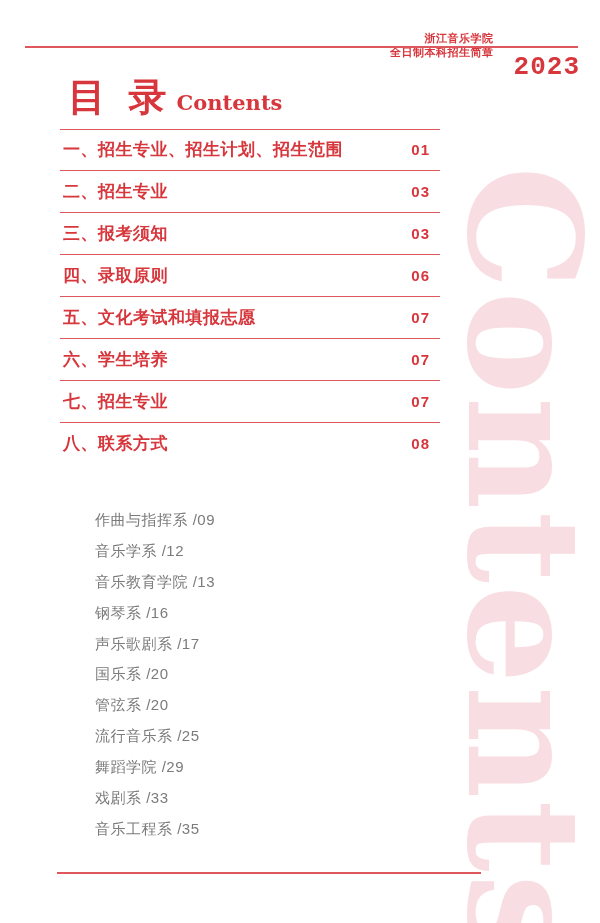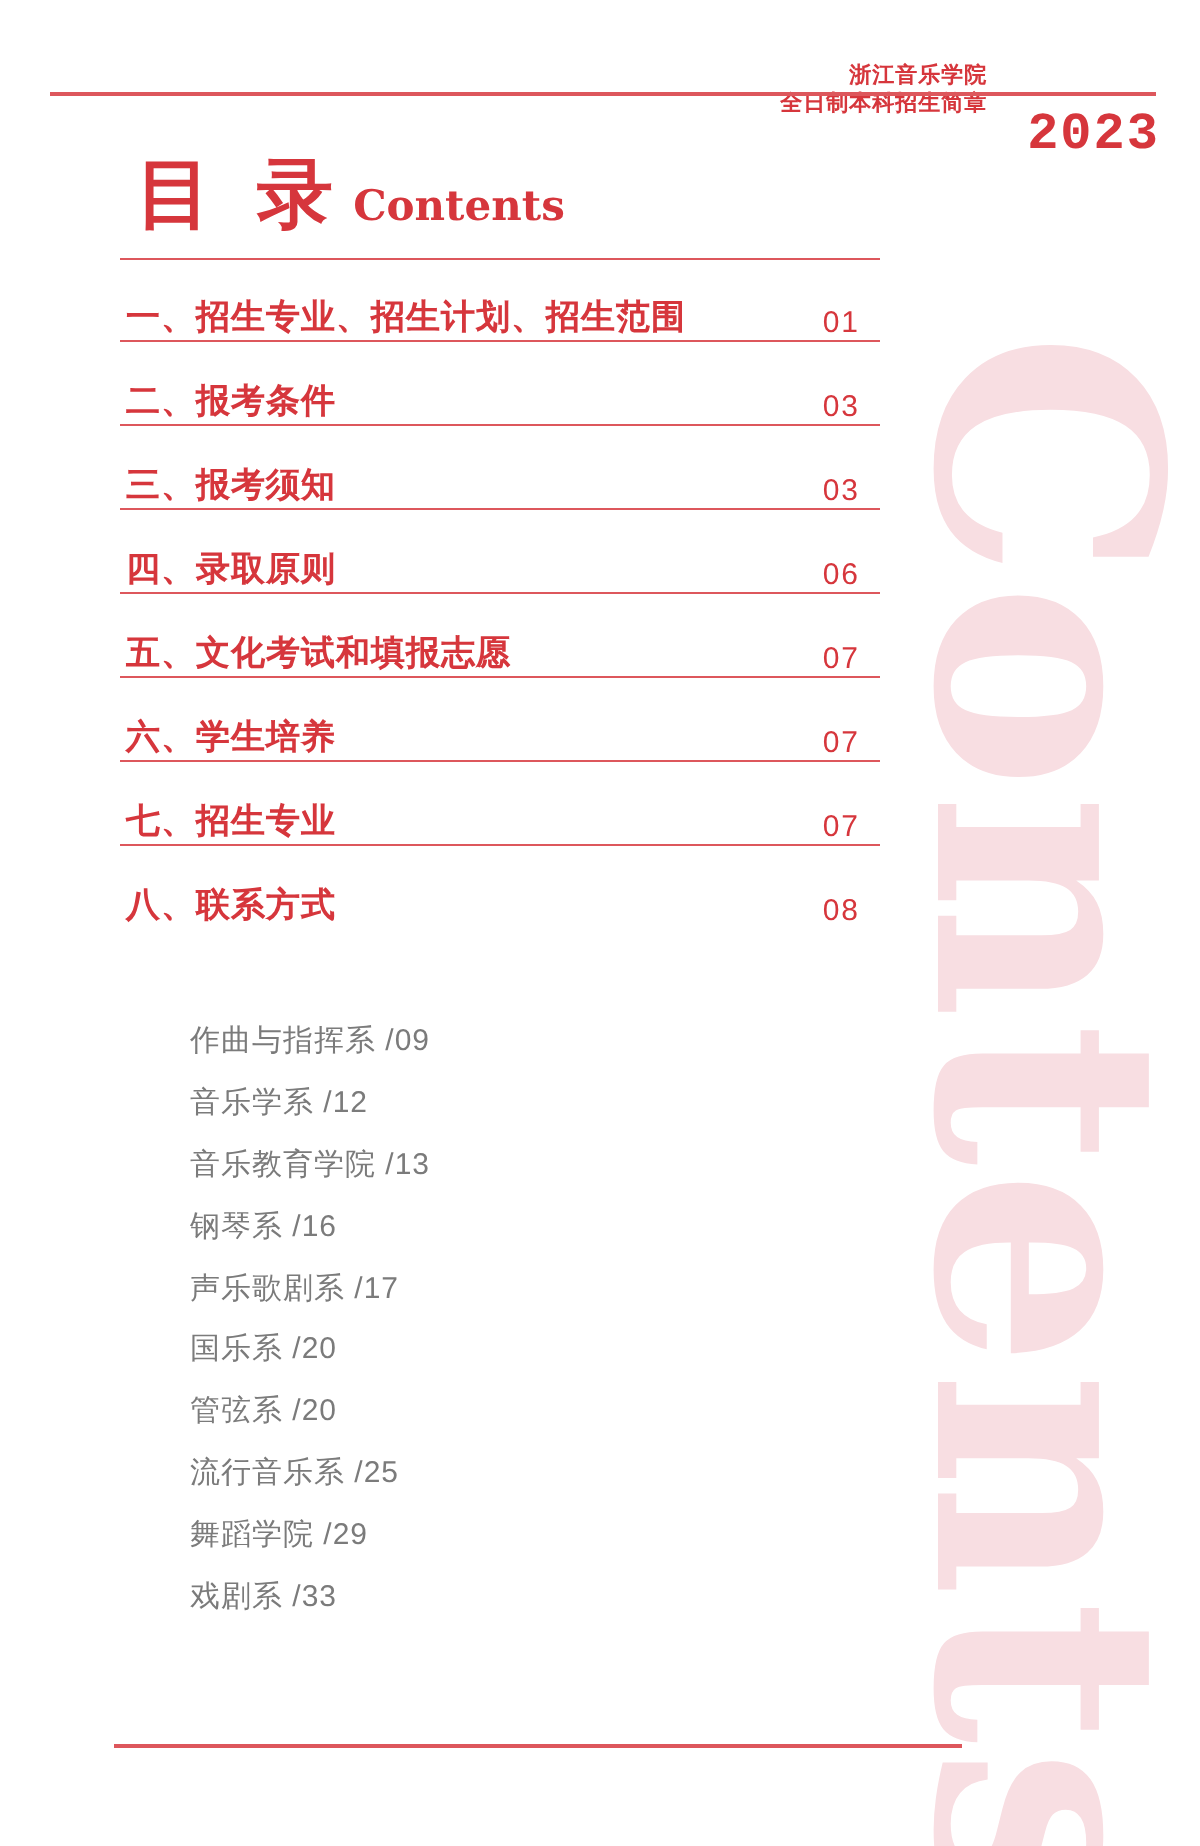--- a/index.html
+++ b/index.html
@@ -92,38 +92,39 @@
   .toc{
     position:absolute;
     top:128.5px;
     left:60px;
     width:380px;
   }
   .toc-row{
     height:41.9px;
     border-top:1.5px solid var(--line);
     display:flex;
-    align-items:flex-end;
+    align-items:center;
     justify-content:space-between;
     cursor:pointer;
     gap:43px;
   }
   .toc-label{
     color:var(--red);
     font-size:17px;
     font-weight:bold;
     letter-spacing:0.5px;
     padding-left:3px;
     white-space:nowrap;
   }
   .toc-page{
     color:var(--red);
     font-size:15px;
     letter-spacing:1px;
     padding-right:10px;
+    font-weight:bold;
   }
   
   .sublist{
     position:absolute;
     top:505px;
     left:95px;
     width:330px;
   }
   .sub-row{
     height:30.9px;
@@ -164,21 +165,21 @@
     <span class="title-zh">目 录</span>
     <span class="title-en">Contents</span>
   </div>
 
   <div class="toc">
     <div class="toc-row">
       <span class="toc-label">一、招生专业、招生计划、招生范围</span>
       <span class="toc-page">01</span>
     </div>
     <div class="toc-row">
-      <span class="toc-label">二、报考条件</span>
+      <span class="toc-label">二、招生专业</span>
       <span class="toc-page">03</span>
     </div>
     <div class="toc-row">
       <span class="toc-label">三、报考须知</span>
       <span class="toc-page">03</span>
     </div>
     <div class="toc-row">
       <span class="toc-label">四、录取原则</span>
       <span class="toc-page">06</span>
     </div>
@@ -204,17 +205,18 @@
     <div class="sub-row">作曲与指挥系 /09</div>
     <div class="sub-row">音乐学系 /12</div>
     <div class="sub-row">音乐教育学院 /13</div>
     <div class="sub-row">钢琴系 /16</div>
     <div class="sub-row">声乐歌剧系 /17</div>
     <div class="sub-row">国乐系 /20</div>
     <div class="sub-row">管弦系 /20</div>
     <div class="sub-row">流行音乐系 /25</div>
     <div class="sub-row">舞蹈学院 /29</div>
     <div class="sub-row">戏剧系 /33</div>
+    <div class="sub-row">音乐工程系 /35</div>
   </div>
 
   <div class="footer-rule"></div>
 
 </div>
 
 </body></html>

